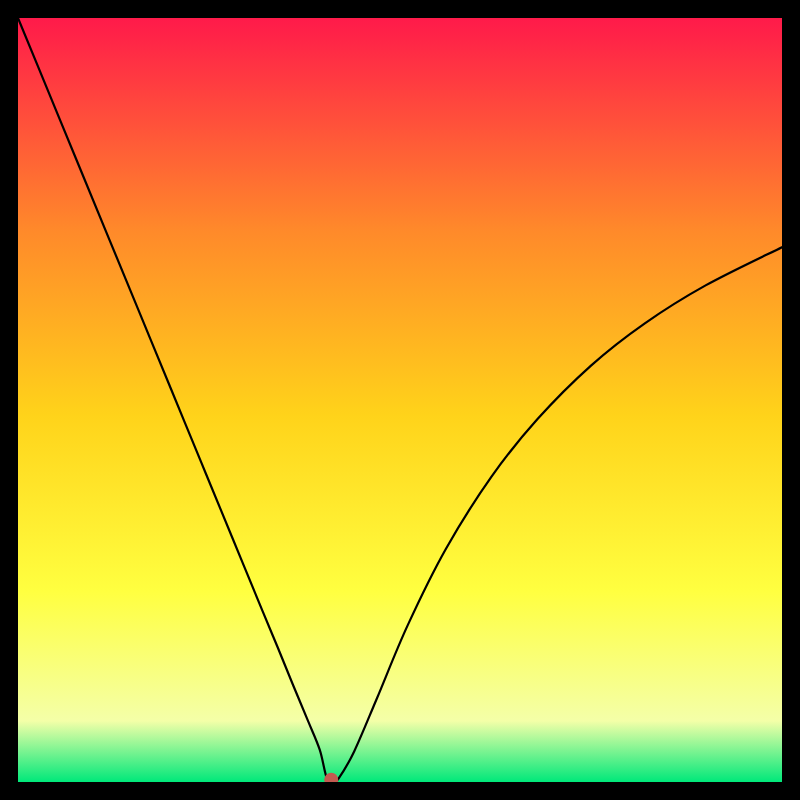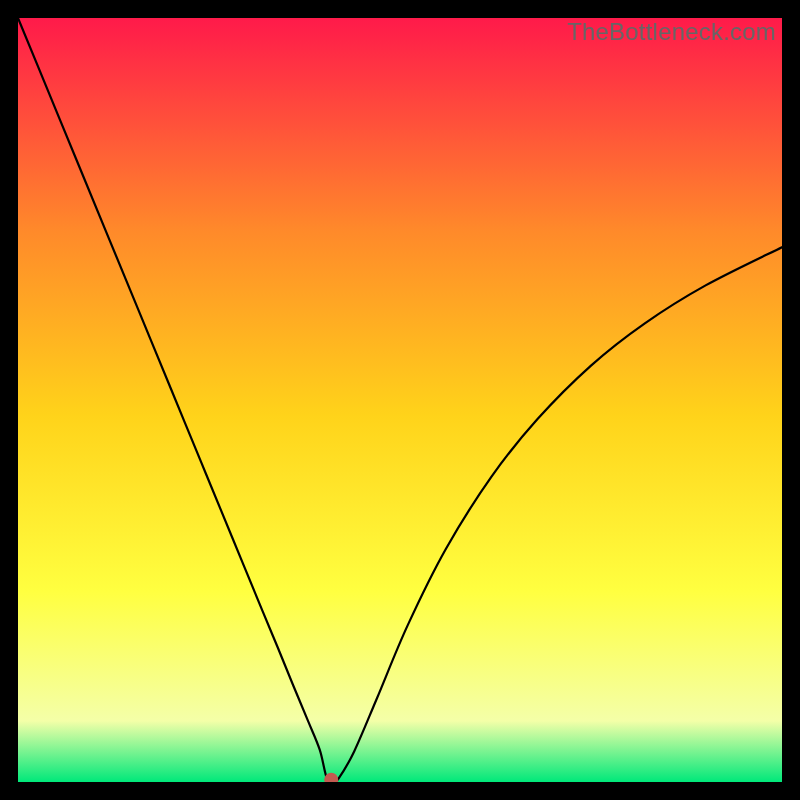--- a/index.html
+++ b/index.html
@@ -54,15 +54,14 @@
           <stop id="g2" offset="52%" stop-color="#ffd31a"></stop>
           <stop id="g3" offset="75%" stop-color="#ffff40"></stop>
           <stop id="g4" offset="92%" stop-color="#f4ffa8"></stop>
           <stop id="g5" offset="100%" stop-color="#00e87a"></stop>
         </linearGradient>
       </defs>
       <rect x="0" y="0" width="764" height="764" fill="url(#bg-grad)"></rect>
       <path id="curve-path" fill="none" stroke="#000000" stroke-width="2.2" stroke-linejoin="round" stroke-linecap="round" d="M 0 0 C 5.093333333333334 12.351333333333324 20.373333333333335 49.405333333333274 30.560000000000002 74.10799999999995 C 40.74666666666667 98.81066666666662 50.93333333333334 123.51333333333334 61.120000000000005 148.216 C 71.30666666666667 172.91866666666667 81.49333333333333 197.6213333333333 91.67999999999999 222.32399999999996 C 101.86666666666666 247.0266666666666 112.05333333333334 271.72933333333333 122.24000000000001 296.432 C 132.42666666666668 321.1346666666667 142.61333333333334 345.8373333333333 152.8 370.53999999999996 C 162.98666666666668 395.24266666666665 173.17333333333332 419.94533333333334 183.35999999999999 444.648 C 193.54666666666665 469.3506666666667 203.73333333333335 494.0533333333333 213.92000000000002 518.756 C 224.10666666666668 543.4586666666667 236.84000000000003 574.4006666666667 244.48000000000002 592.864 C 252.12 611.3273333333334 254.66666666666666 617.1846666666667 259.76 629.536 C 264.8533333333333 641.8873333333332 269.9466666666666 654.6206666666667 275.03999999999996 666.972 C 280.1333333333333 679.3233333333333 285.86333333333334 692.8206666666666 290.32 703.644 C 294.77666666666664 714.4673333333334 298.5966666666667 722.2346666666667 301.78000000000003 731.912 C 304.96333333333337 741.5893333333333 306.87333333333333 756.742 309.42 761.708 C 311.9666666666667 766.674 315.15 761.9626666666667 317.06 761.708 C 318.97 761.4533333333333 317.69666666666666 764.8913333333333 320.88 760.18 C 324.06333333333333 755.4686666666666 329.79333333333335 746.8100000000001 336.16 733.44 C 342.5266666666667 720.07 350.16666666666663 700.97 359.08 679.96 C 367.99333333333334 658.95 378.17999999999995 632.21 389.64 607.38 C 401.1 582.55 413.83333333333337 555.8100000000001 427.84000000000003 530.98 C 441.8466666666667 506.15000000000003 458.40000000000003 480.0466666666666 473.68 458.4 C 488.96 436.75333333333333 502.96666666666664 419.5633333333334 519.52 401.1 C 536.0733333333333 382.63666666666666 555.1733333333333 363.53666666666663 573 347.61999999999995 C 590.8266666666667 331.70333333333326 607.38 318.97 626.48 305.6 C 645.58 292.23 664.6800000000001 280.1333333333333 687.6 267.4 C 710.52 254.66666666666666 751.2666666666667 235.5666666666667 764 229.20000000000005"></path>
       <circle id="marker-dot" r="7" fill="#c35a50" cx="313.24" cy="761.708"></circle>
     </svg>
-    <div class="watermark">TheBottleneck.com</div>
   </div>
 </div>
 
 </body></html>

